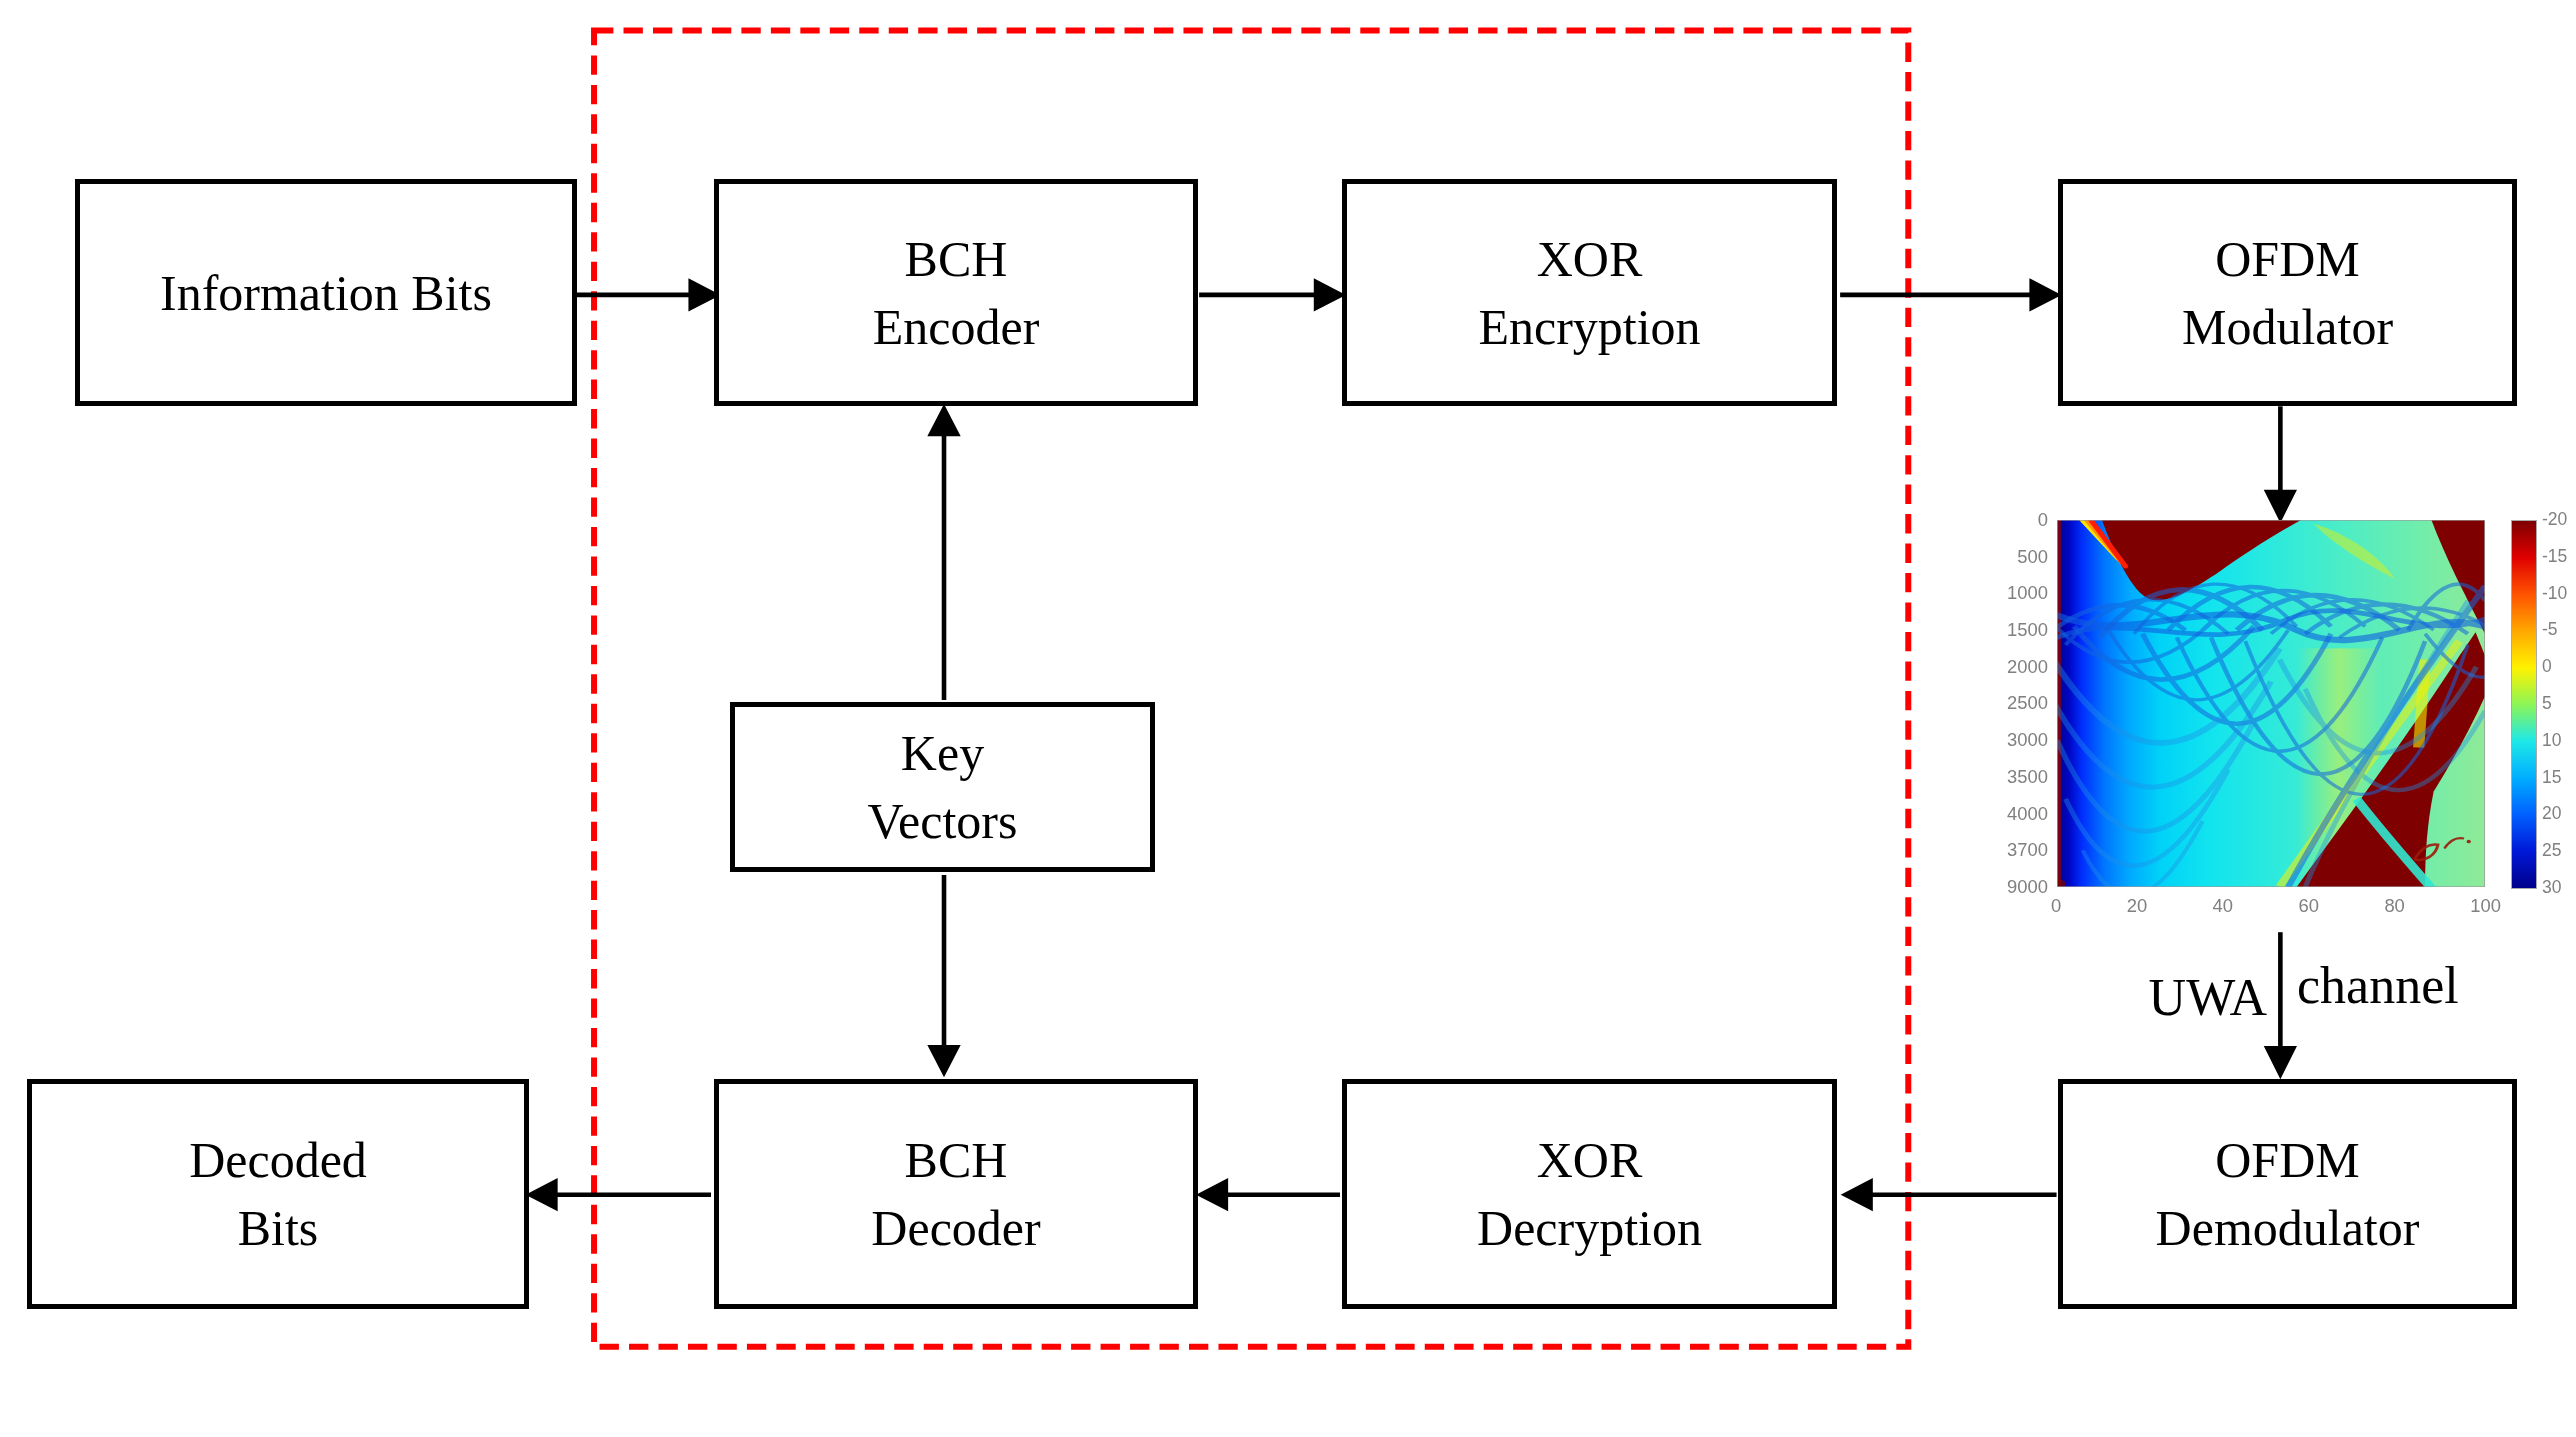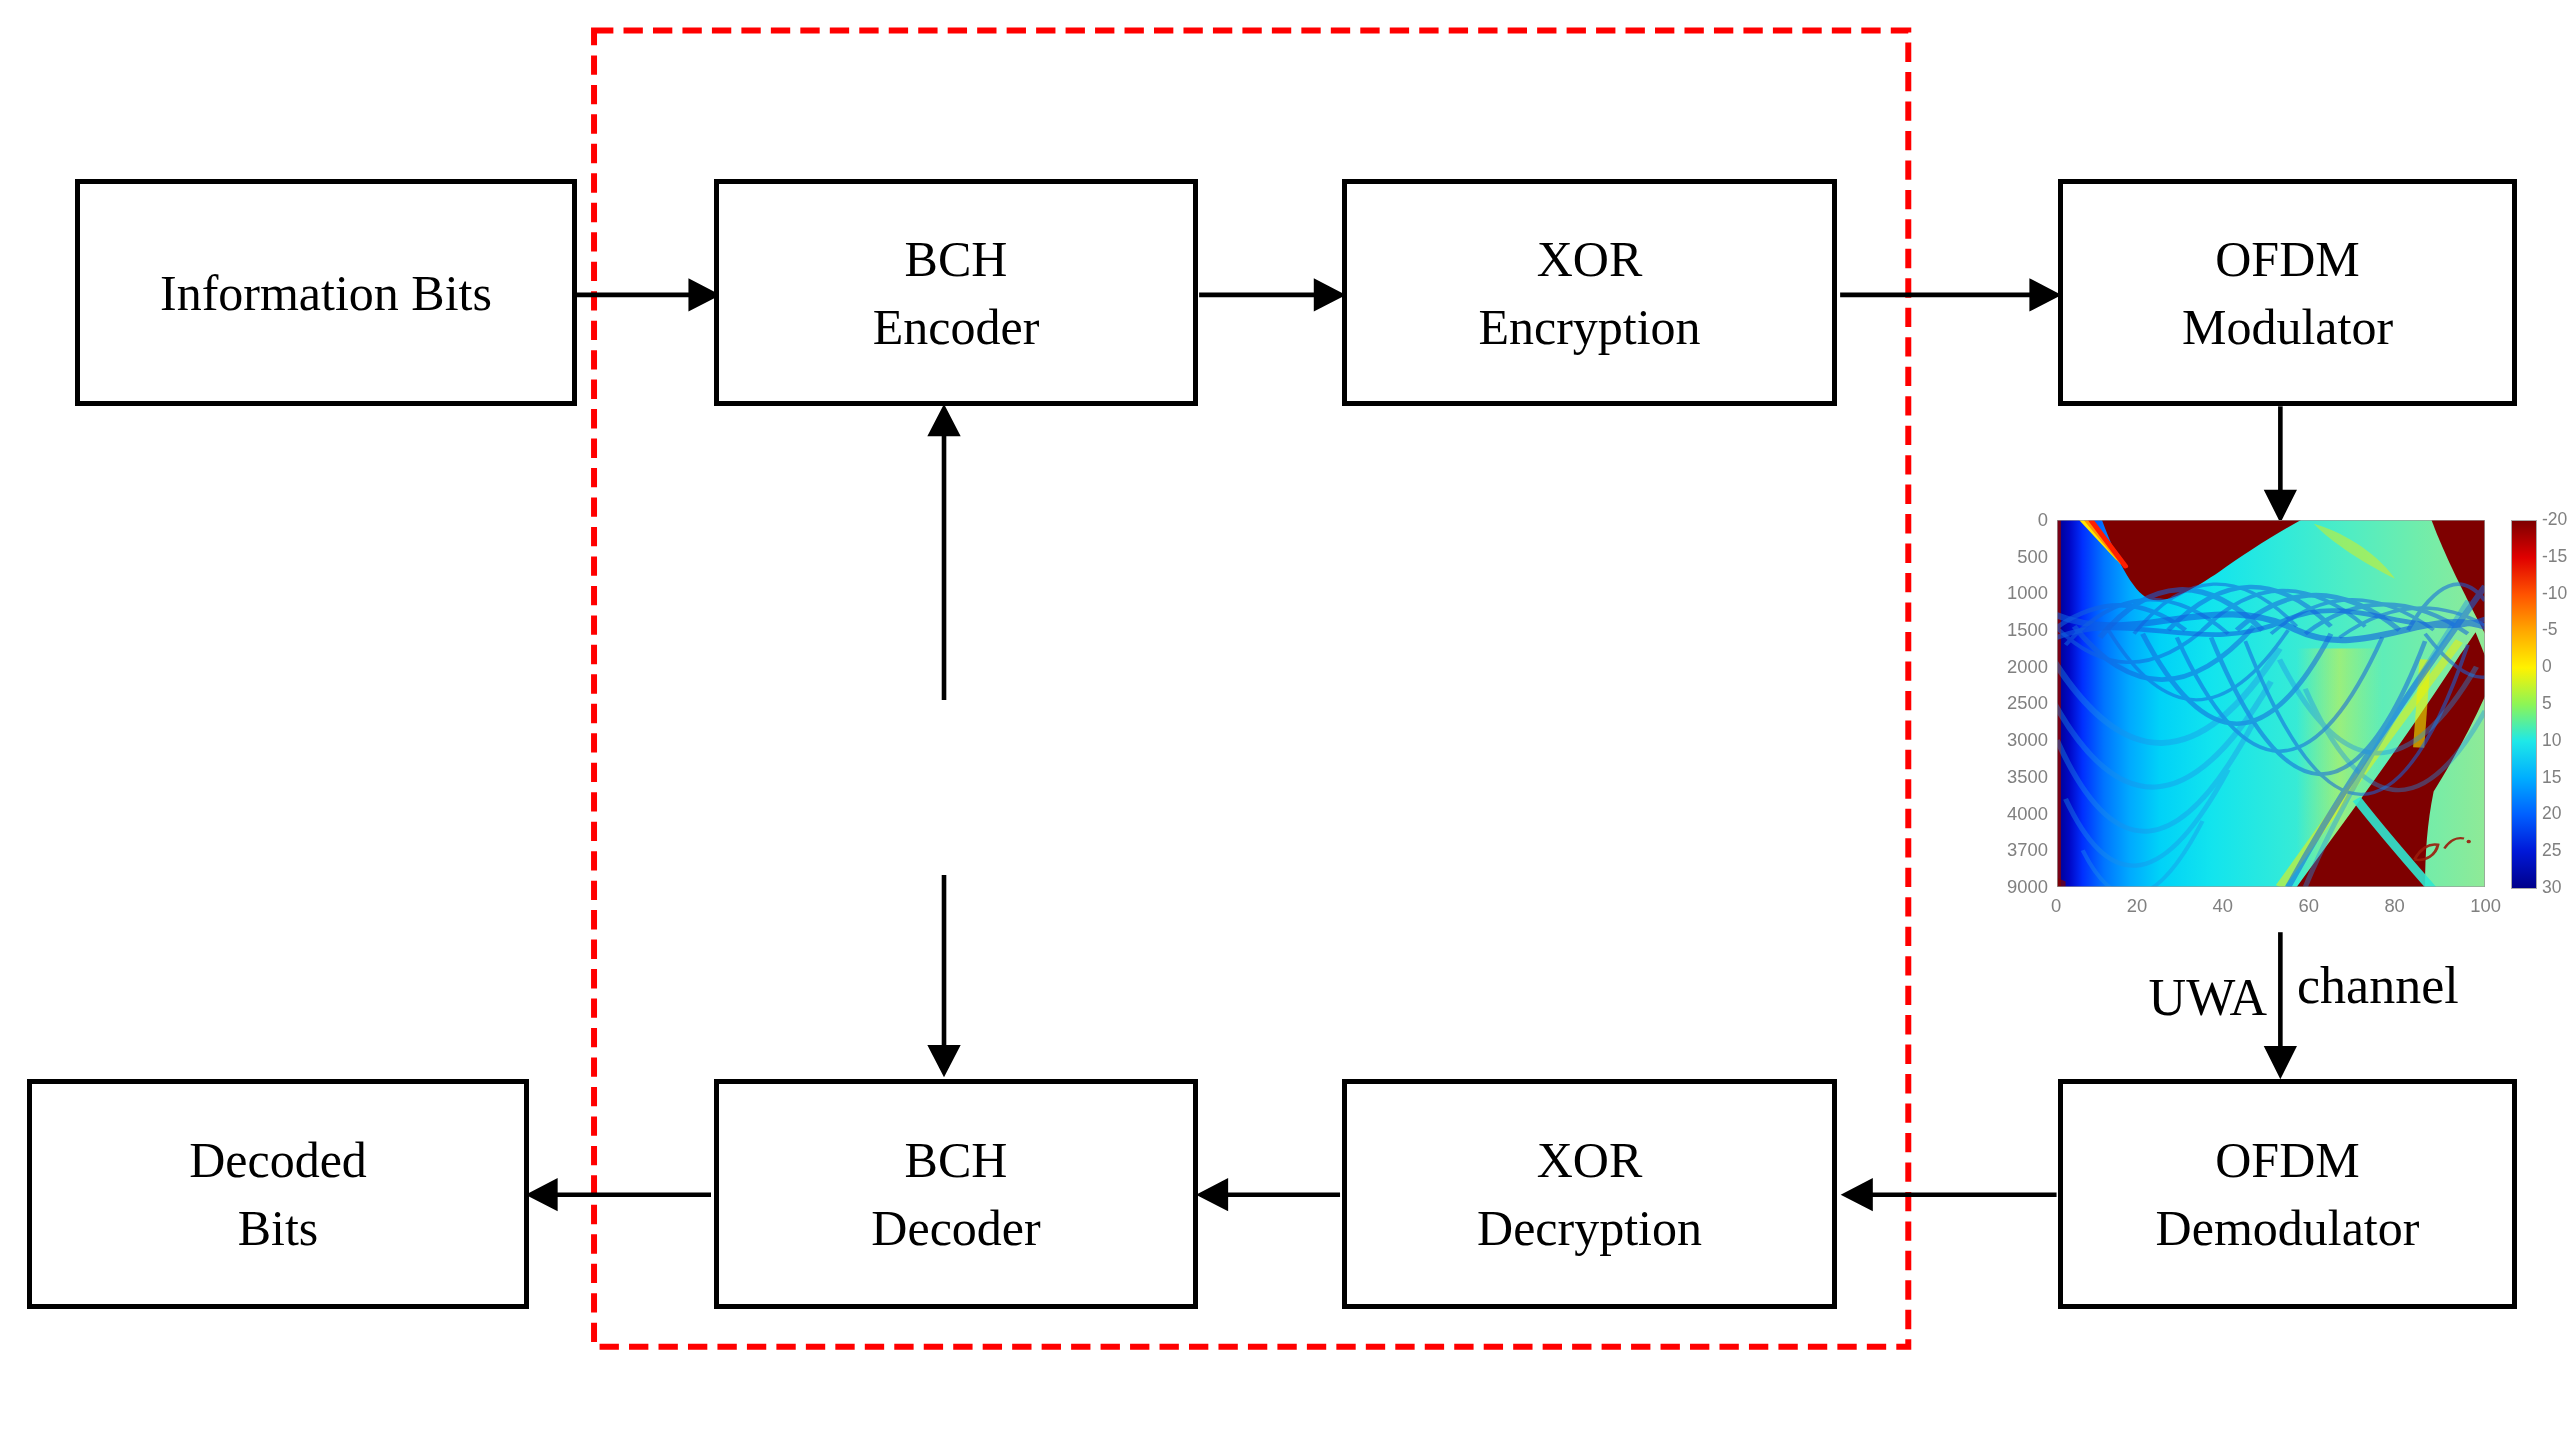--- a/index.html
+++ b/index.html
@@ -93,20 +93,24 @@
   <div class="box" style="left:1342px;top:179px;width:495px;height:227px;">
     <div class="bl">XOR</div>
     <div class="bl">Encryption</div>
   </div>
 
   <div class="box" style="left:2058px;top:179px;width:459px;height:227px;">
     <div class="bl">OFDM</div>
     <div class="bl">Modulator</div>
   </div>
 
+  <div class="box" style="left:730px;top:702px;width:425px;height:170px;">
+    <div class="bl">Key</div>
+    <div class="bl">Vectors</div>
+  </div>
 
   <div class="box" style="left:27px;top:1079px;width:502px;height:230px;">
     <div class="bl">Decoded</div>
     <div class="bl">Bits</div>
   </div>
 
   <div class="box" style="left:714px;top:1079px;width:484px;height:230px;">
     <div class="bl">BCH</div>
     <div class="bl">Decoder</div>
   </div>

